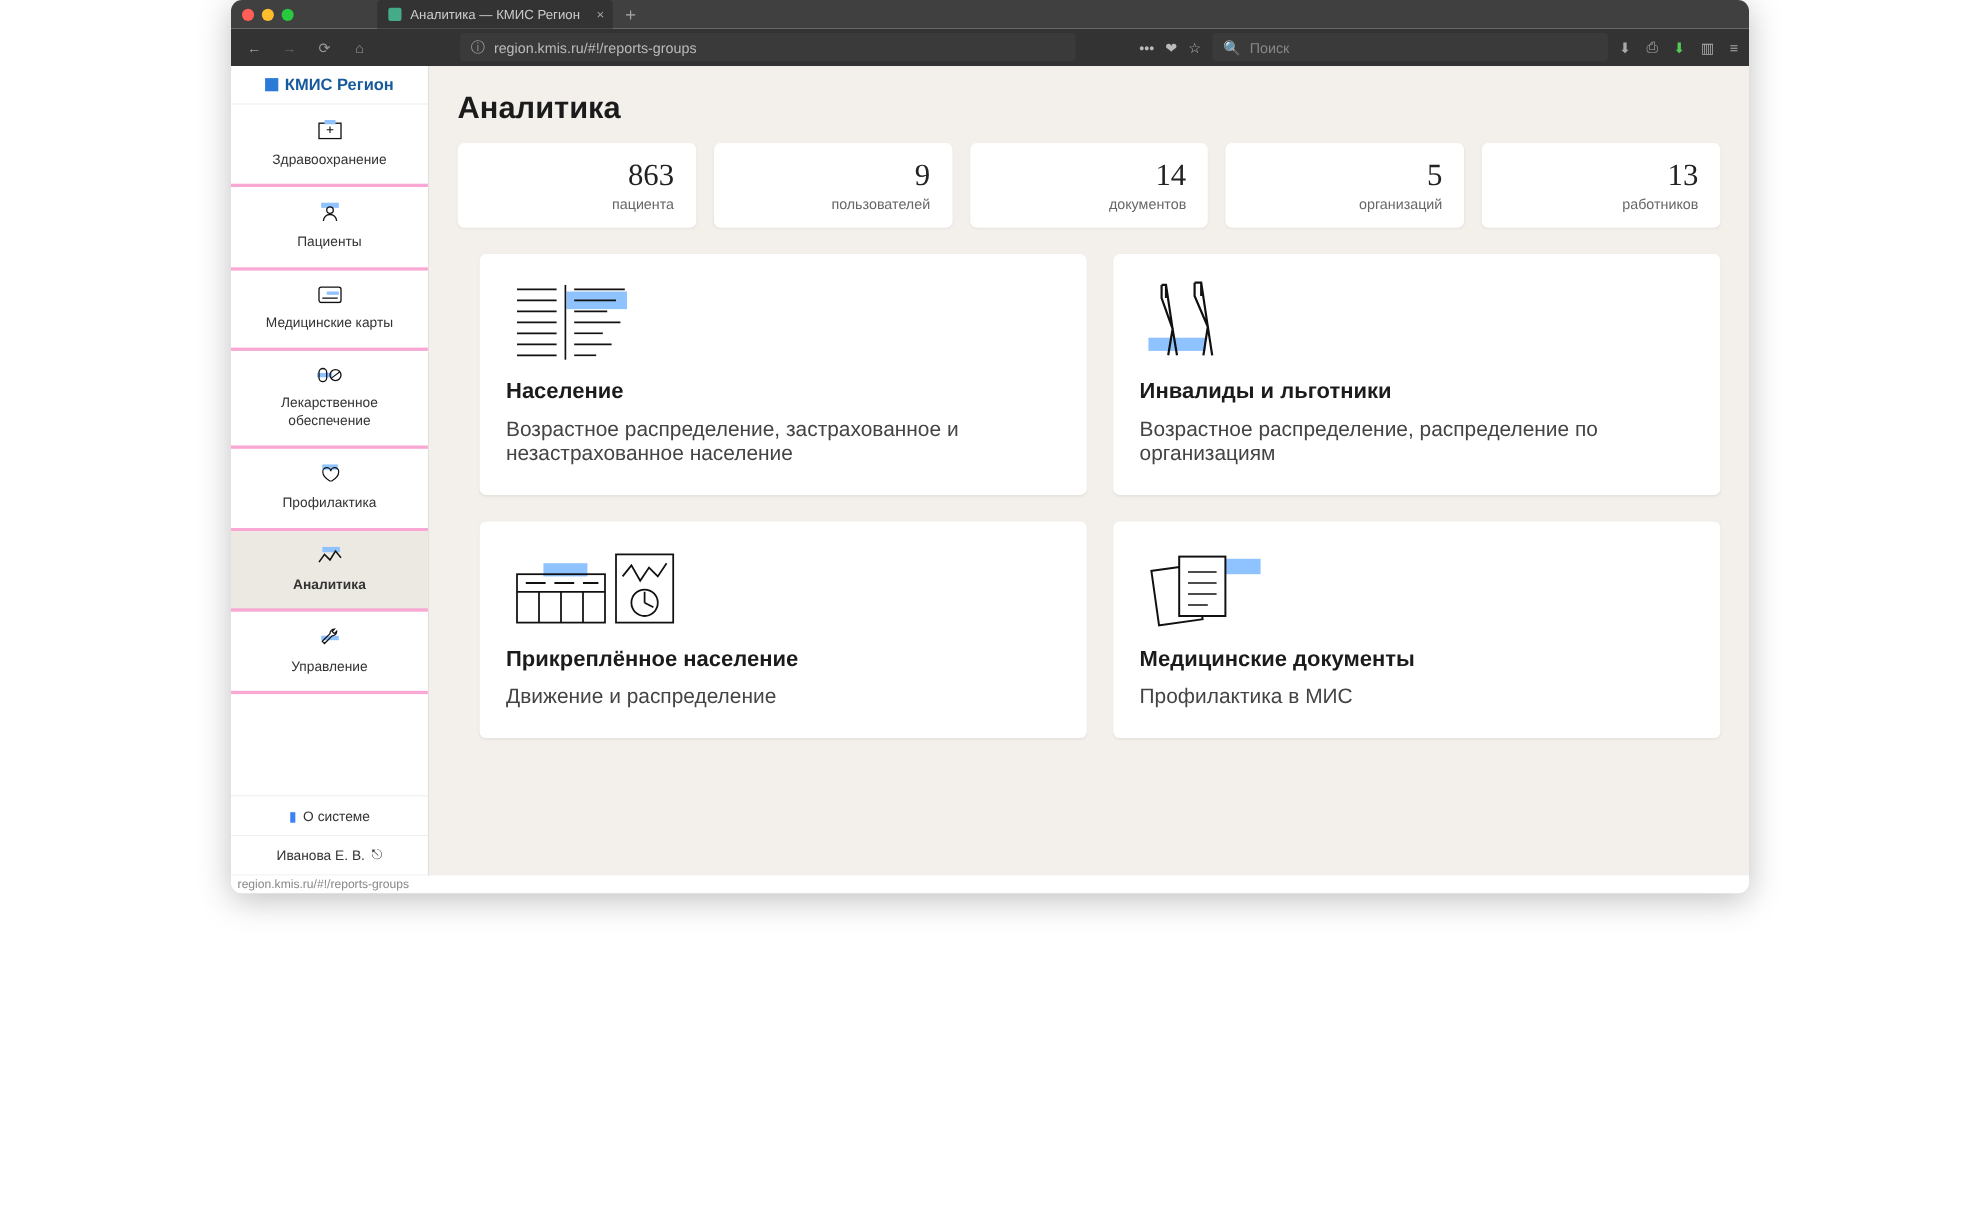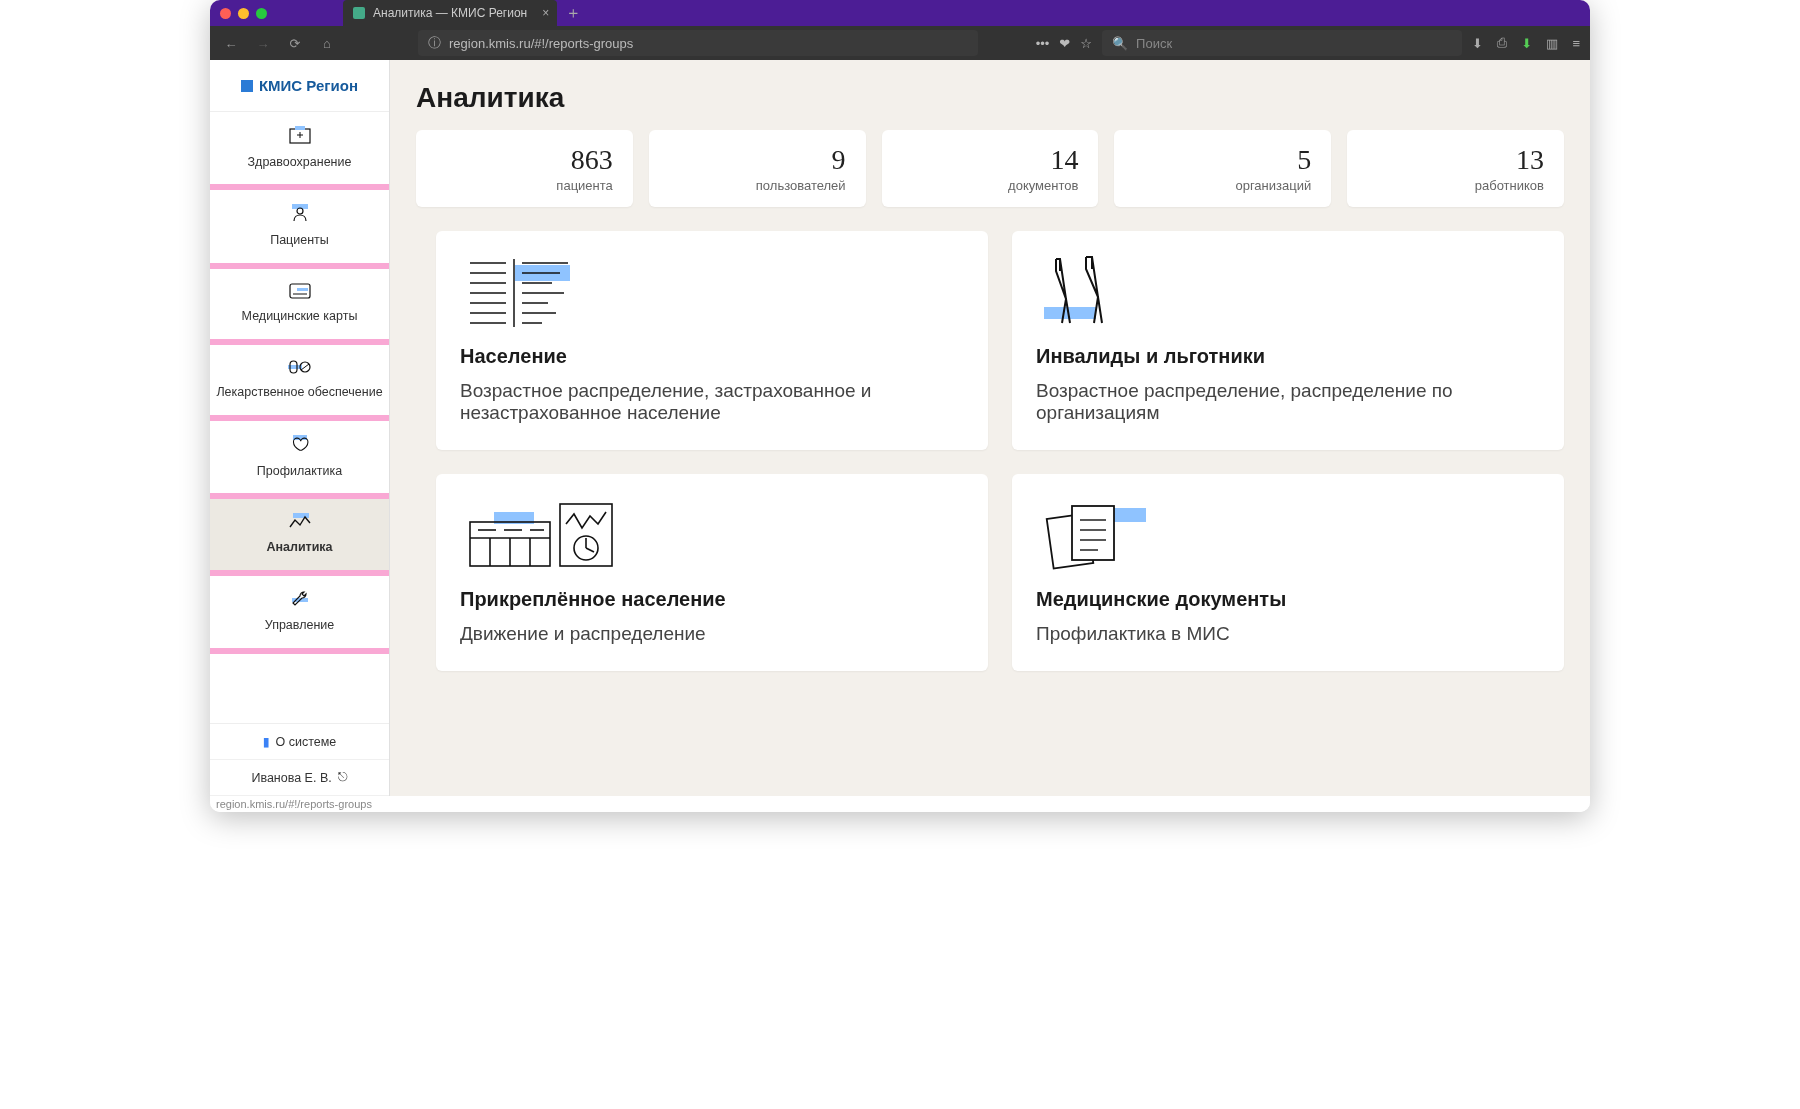--- a/index.html
+++ b/index.html
@@ -16,21 +16,21 @@
     margin: 0 auto;
     border-radius: 10px;
     overflow: hidden;
     box-shadow: 0 6px 30px rgba(0,0,0,.25);
     display: flex;
     flex-direction: column;
     background: #fff;
   }
   
   .titlebar {
-    background: #4c1d95;
+    background: #404040;
     height: 26px;
     display: flex;
     align-items: center;
     padding: 0 10px;
     color: #ccc;
     font-size: 12px;
   }
   .dots { display: flex; gap: 7px; margin-right: 16px; }
   .dot { width:11px; height:11px; border-radius:50%; }
   .dot.r{background:#ff5f56;} .dot.y{background:#ffbd2e;} .dot.g{background:#27c93f;}
@@ -59,29 +59,29 @@
   }
   .right-icons { display:flex; gap:14px; align-items:center; color:#aaa; }
 
   
   .app { flex:1; display:flex; min-height:0; background:#f3f0eb; }
   .sidebar {
     width:180px; background:#fff; border-right:1px solid #e0e0e0;
     display:flex; flex-direction:column;
   }
   .brand {
-    height:52px; display:flex; align-items:center; justify-content:center; gap:6px;
+    height:35px; display:flex; align-items:center; justify-content:center; gap:6px;
     font-weight:700; font-size:15px; color:#165a9c; border-bottom:1px solid #eee;
   }
   .brand .sq { width:12px; height:12px; background:#2b7bd6; }
   .navlist { list-style:none; }
   .navitem {
     display:flex; flex-direction:column; align-items:center; justify-content:center;
-    padding:14px 4px; text-align:center; font-size:12.5px; color:#333;
-    border-bottom:6px solid #f9a8d4; cursor:pointer; line-height:1.25;
+    padding:14px 20px; text-align:center; font-size:12.5px; color:#333;
+    border-bottom:3px solid #f9a8d4; cursor:pointer; line-height:1.25;
   }
   .navitem .ico { margin-bottom:6px; color:#111; }
   .navitem.active { background:#ece9e2; font-weight:600; }
   .sidebar .footer { margin-top:auto; border-top:1px solid #eee; }
   .footer .row {
     display:flex; align-items:center; justify-content:center; gap:6px;
     padding:10px 6px; font-size:12.5px; color:#333; border-bottom:1px solid #f0f0f0;
     cursor:pointer;
   }
   .statusline {

